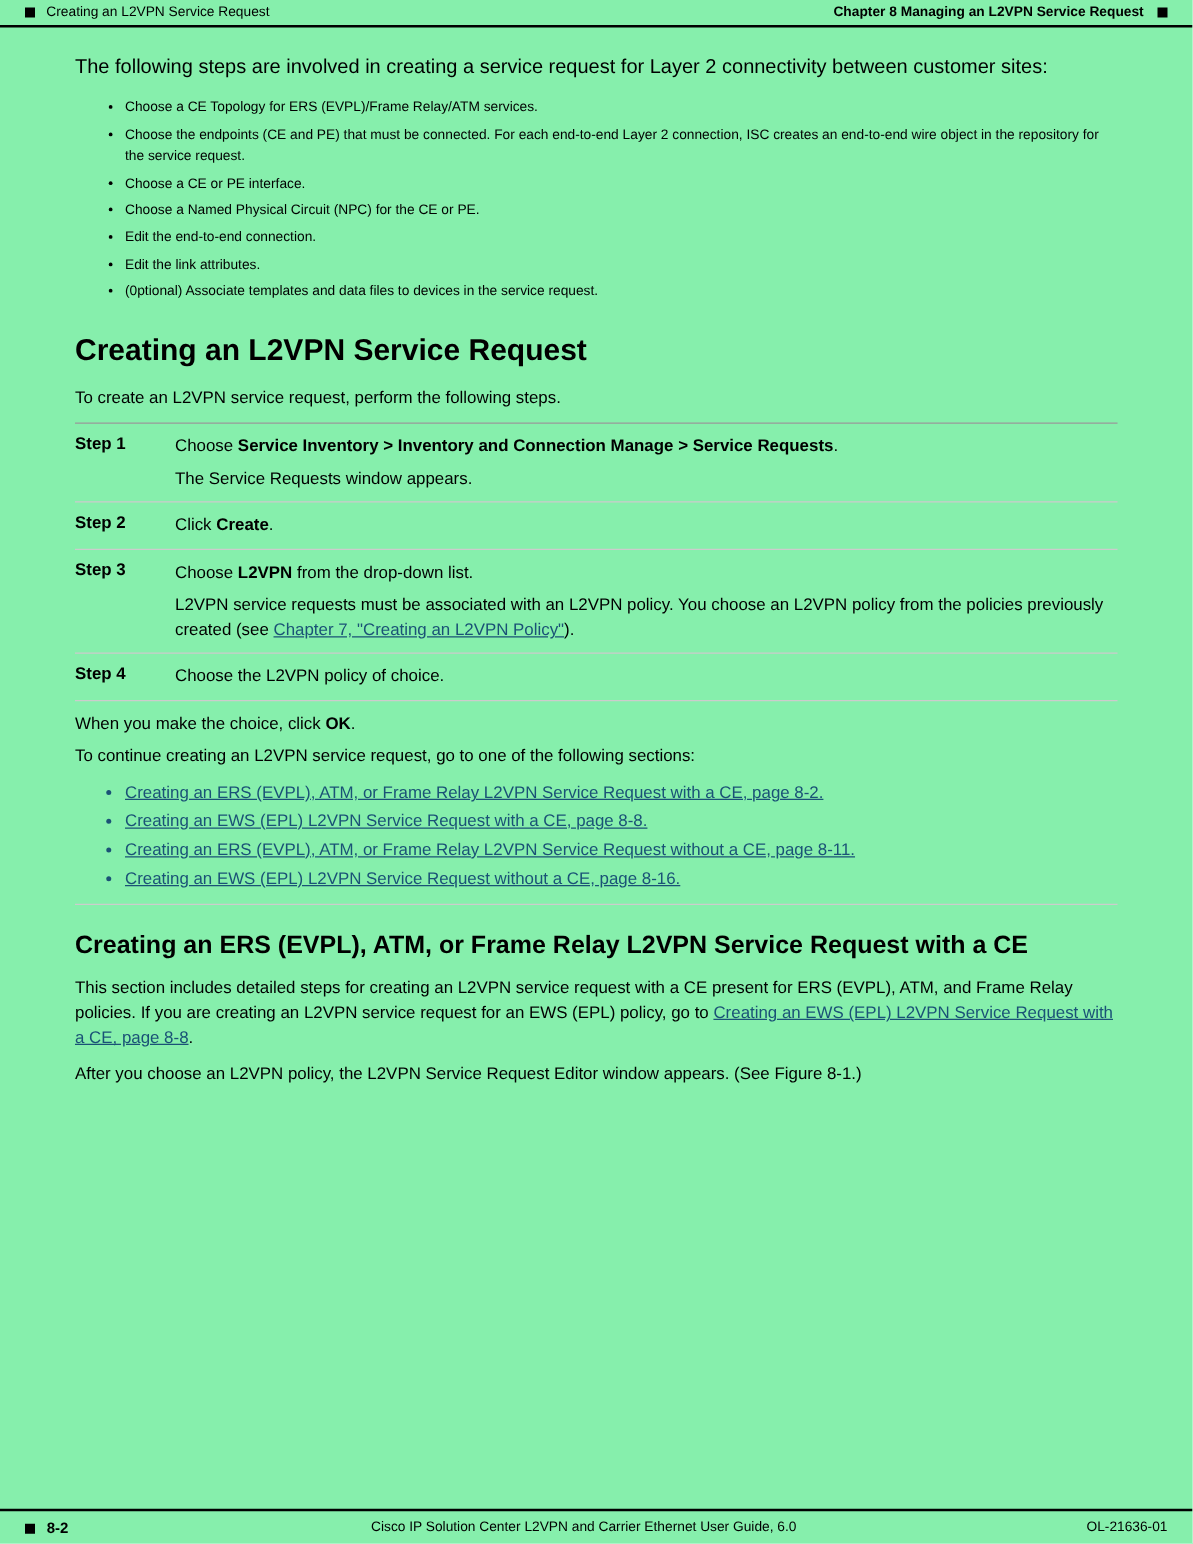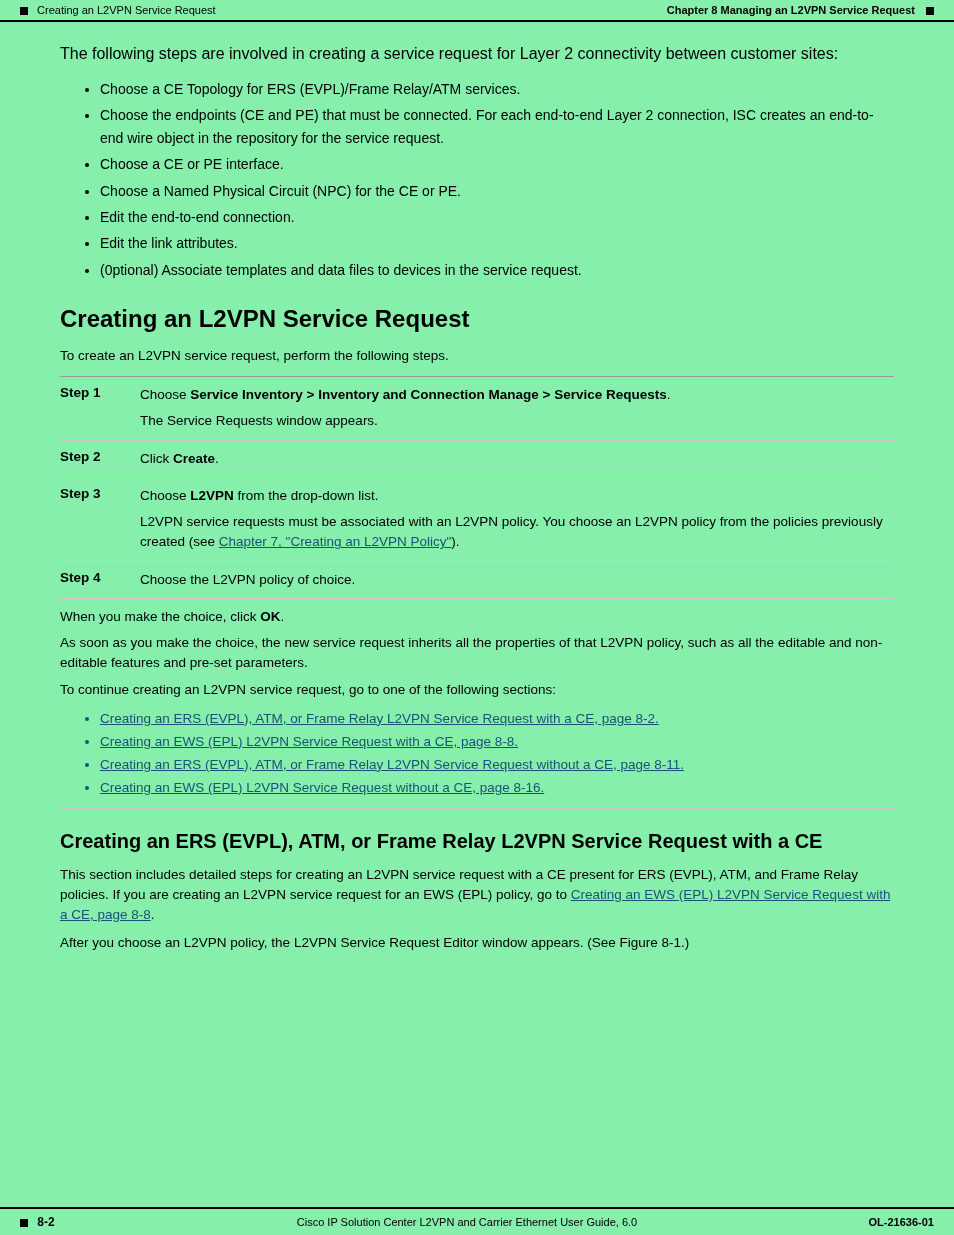--- a/index.html
+++ b/index.html
@@ -46,21 +46,21 @@
       margin-bottom: 12px;
       font-size: 16px;
       line-height: 1.5;
     }
     
     .bullet-list {
       margin-left: 40px;
       margin-bottom: 12px;
     }
     .bullet-list li {
-      font-size: 14px;
+      font-size: 11px;
       line-height: 1.6;
       margin-bottom: 4px;
       list-style-type: disc;
     }
     
     .section-heading {
       font-size: 24px;
       font-weight: bold;
       margin: 24px 0 12px 0;
       line-height: 1.2;
@@ -152,21 +152,20 @@
     }
     .footer-left {
       font-size: 12px;
       font-weight: bold;
       min-width: 60px;
     }
     .footer-right {
       font-size: 11px;
       min-width: 80px;
       text-align: right;
-      font-weight: bold;
     }
     .black-square {
       display: inline-block;
       width: 8px;
       height: 8px;
       background: #000;
       margin-right: 6px;
       vertical-align: middle;
     }
     .header-square {
@@ -240,21 +239,20 @@
       <div class="step-row">
         <div class="step-label">Step 4</div>
         <div class="step-content">
           <p>Choose the L2VPN policy of choice.</p>
         </div>
       </div>
 
       <div class="step-row">
         <div class="step-content">
           <p>When you make the choice, click <strong>OK</strong>.</p>
-          <p>As soon as you make the choice, the new service request inherits all the properties of that L2VPN policy, such as all the editable and non-editable features and pre-set parameters.</p>
           <p>To continue creating an L2VPN service request, go to one of the following sections:</p>
           <ul class="link-list">
             <li><a>Creating an ERS (EVPL), ATM, or Frame Relay L2VPN Service Request with a CE, page 8-2.</a></li>
             <li><a>Creating an EWS (EPL) L2VPN Service Request with a CE, page 8-8.</a></li>
             <li><a>Creating an ERS (EVPL), ATM, or Frame Relay L2VPN Service Request without a CE, page 8-11.</a></li>
             <li><a>Creating an EWS (EPL) L2VPN Service Request without a CE, page 8-16.</a></li>
           </ul>
         </div>
       </div>
 

